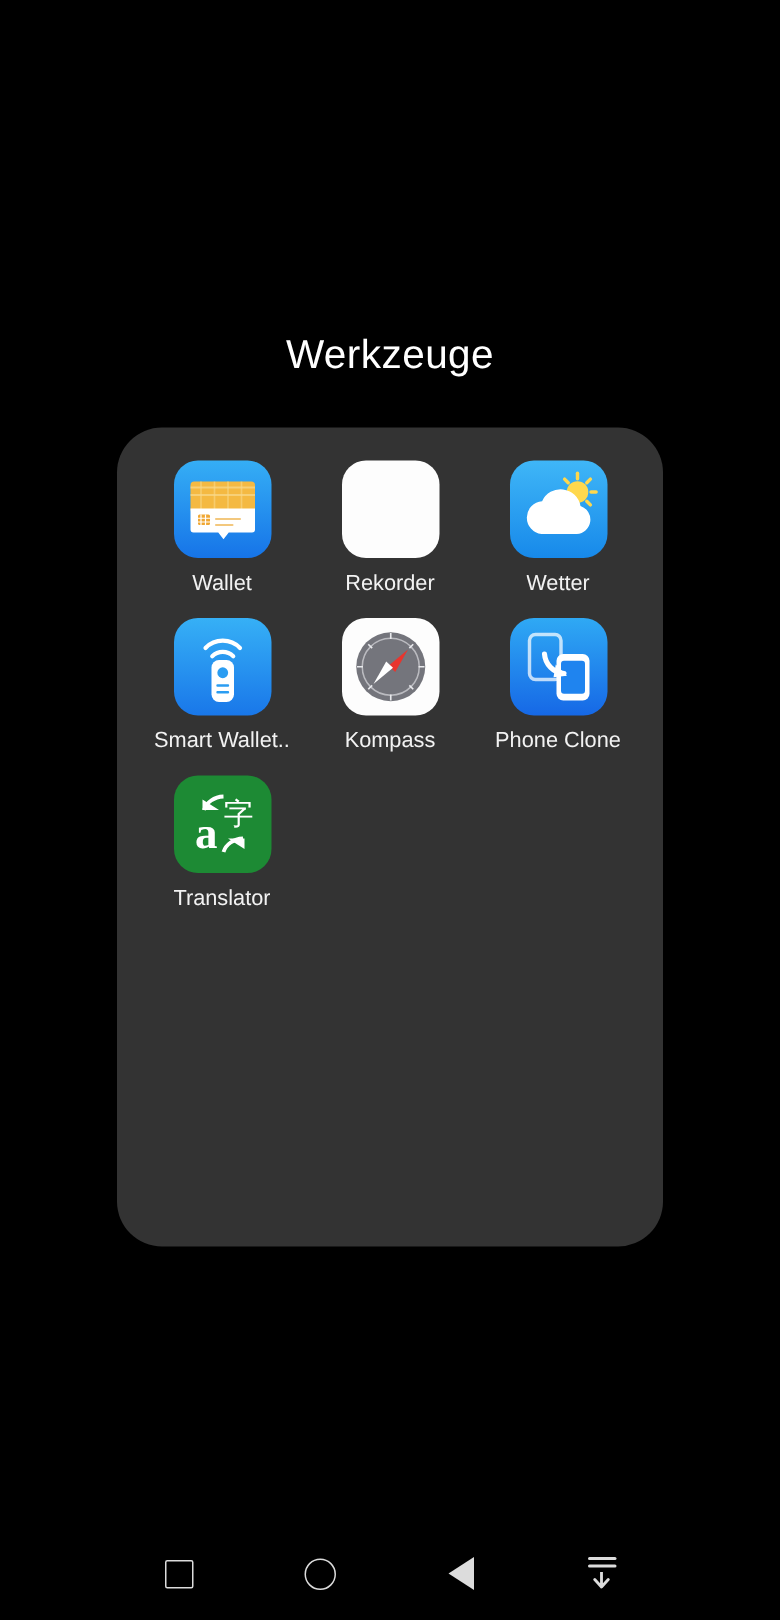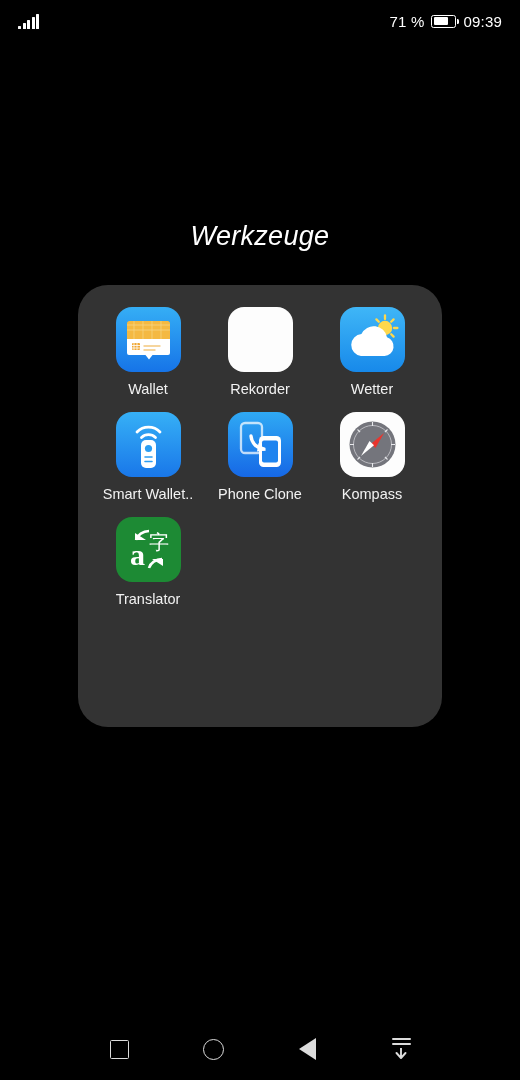--- a/index.html
+++ b/index.html
@@ -46,26 +46,26 @@
   .battery::after {
     content: ""; position: absolute; right: -4px; top: 3.6px;
     width: 2.4px; height: 5px; background: #fff; border-radius: 0 1.5px 1.5px 0;
   }
   .battery-fill { height: 100%; background: #fff; border-radius: 1px; }
 
   
   #folder-title {
     position: absolute; top: 221px; left: 0; width: 520px;
     text-align: center;
-    color: #fff; font-size: 27px; font-weight: 400; letter-spacing: .3px; font-style: italic;
+    color: #fff; font-size: 27px; font-weight: 400; letter-spacing: .3px;
   }
   #folder-panel {
     position: absolute;
     left: 78px; top: 285px;
-    width: 364px; height: 442px;
+    width: 364px; height: 546px;
     background: #333333;
     border-radius: 30px;
     padding: 22px 14px 0 14px;
   }
   .app-grid {
     display: grid;
     grid-template-columns: repeat(3, 1fr);
     row-gap: 15px;
   }
   .app-cell {
@@ -118,38 +118,20 @@
     border-right: 17px solid #dcdcdc;
   }
   .nav-hide { display:flex; flex-direction:column; align-items:center; gap:2.6px; }
   .nav-hide .bar { width: 19px; height: 2.1px; background: #dcdcdc; border-radius: 1px; }
 </style>
 </head>
 <body>
 
 <div id="screen">
 
-  <div id="status-bar">
-    <div class="status-left">
-      <span class="signal-icon">
-        <i></i>
-          <i></i>
-          <i></i>
-          <i></i>
-          <i></i>
-      </span>
-    </div>
-    <div class="status-right">
-      <span class="status-text">71 %</span>
-      <span class="battery">
-        <span class="battery-fill" id="battery-fill" style="width: 71%;"></span>
-      </span>
-      <span class="status-text">09:39</span>
-    </div>
-  </div>
 
   <div id="folder-title">Werkzeuge</div>
 
   <div id="folder-panel">
     <div class="app-grid" id="app-grid">
         <div class="app-cell">
           <div class="app-icon ic-wallet">
             <svg viewBox="0 0 65 65" width="65" height="65">
       <rect x="11" y="14" width="43" height="21" rx="2.5" fill="#f4b942"></rect>
       <path d="M11 18 h43 M11 23 h43" stroke="#f8d98a" stroke-width="1.2" opacity=".75"></path>
@@ -219,32 +201,20 @@
       </g>
       <circle cx="32.5" cy="31.5" r="2.2" fill="#ffffff"></circle>
       <rect x="25" y="28" width="15" height="28" rx="5" fill="#ffffff"></rect>
       <circle cx="32.5" cy="36.5" r="3.6" fill="#2b9df2"></circle>
       <path d="M29 45 h7 M29 49.5 h7" stroke="#2b9df2" stroke-width="1.6" stroke-linecap="round"></path>
     </svg>
           </div>
           <div class="app-label">Smart Wallet..</div>
         </div>
         <div class="app-cell">
-          <div class="app-icon ic-clone">
-            <svg viewBox="0 0 65 65" width="65" height="65">
-      <rect x="13" y="11" width="21" height="30" rx="4" fill="none" stroke="#ffffff" stroke-width="2.3" opacity=".72"></rect>
-      <rect x="31" y="24" width="22" height="31" rx="4.5" fill="#ffffff"></rect>
-      <rect x="34" y="28.5" width="16" height="22" rx="2" fill="#1f84ef"></rect>
-      <path d="M23 24 a14 14 0 0 0 13 13" fill="none" stroke="#ffffff" stroke-width="3.4" stroke-linecap="round"></path>
-      <path d="M30.5 31 L38 38.5 L29 39.5 Z" fill="#ffffff"></path>
-    </svg>
-          </div>
-          <div class="app-label">Phone Clone</div>
-        </div>
-        <div class="app-cell">
           <div class="app-icon ic-white">
             <svg viewBox="0 0 65 65" width="65" height="65">
       <circle cx="32.5" cy="32.5" r="23" fill="#74757c"></circle>
       <circle cx="32.5" cy="32.5" r="19" fill="none" stroke="#d8d9dd" stroke-width="1" opacity=".7"></circle>
       <g stroke="#e8e9ec" stroke-width="1.1">
         <path d="M32.5 10 v4"></path>
                 <path d="M32.5 51 v4"></path>
         <path d="M10 32.5 h4"></path>
                 <path d="M51 32.5 h4"></path>
         <path d="M17.5 17.5 l2.6 2.6"></path>
@@ -252,20 +222,32 @@
         <path d="M47.5 17.5 l-2.6 2.6"></path>
                 <path d="M20.1 44.9 l-2.6 2.6"></path>
       </g>
       <path d="M44 21 L31 31.8 L35.5 36 Z" fill="#e8352e"></path>
       <path d="M21 44 L34 33.2 L29.5 29 Z" fill="#ffffff"></path>
     </svg>
           </div>
           <div class="app-label">Kompass</div>
         </div>
         <div class="app-cell">
+          <div class="app-icon ic-clone">
+            <svg viewBox="0 0 65 65" width="65" height="65">
+      <rect x="13" y="11" width="21" height="30" rx="4" fill="none" stroke="#ffffff" stroke-width="2.3" opacity=".72"></rect>
+      <rect x="31" y="24" width="22" height="31" rx="4.5" fill="#ffffff"></rect>
+      <rect x="34" y="28.5" width="16" height="22" rx="2" fill="#1f84ef"></rect>
+      <path d="M23 24 a14 14 0 0 0 13 13" fill="none" stroke="#ffffff" stroke-width="3.4" stroke-linecap="round"></path>
+      <path d="M30.5 31 L38 38.5 L29 39.5 Z" fill="#ffffff"></path>
+    </svg>
+          </div>
+          <div class="app-label">Phone Clone</div>
+        </div>
+        <div class="app-cell">
           <div class="app-icon ic-transl">
             <svg viewBox="0 0 65 65" width="65" height="65">
       <text x="14" y="48" font-family="'Liberation Serif',serif" font-size="30" font-weight="700" fill="#ffffff">a</text>
       <text x="33" y="32" font-family="'DejaVu Sans',sans-serif" font-size="20" fill="#ffffff">字</text>
       <path d="M30 23 L19 23 L19 16 L30 23 Z" fill="#ffffff"></path>
       <path d="M20 23 a14 12 0 0 1 13 -9" fill="none" stroke="#ffffff" stroke-width="2.6"></path>
       <path d="M36 42 L47 42 L47 49 L36 42 Z" fill="#ffffff"></path>
       <path d="M46 42 a14 12 0 0 0 -13 9" fill="none" stroke="#ffffff" stroke-width="2.6"></path>
     </svg>
           </div>

